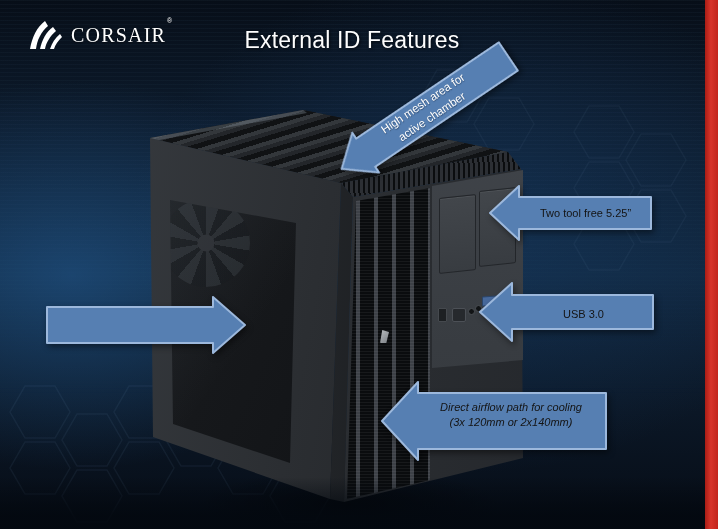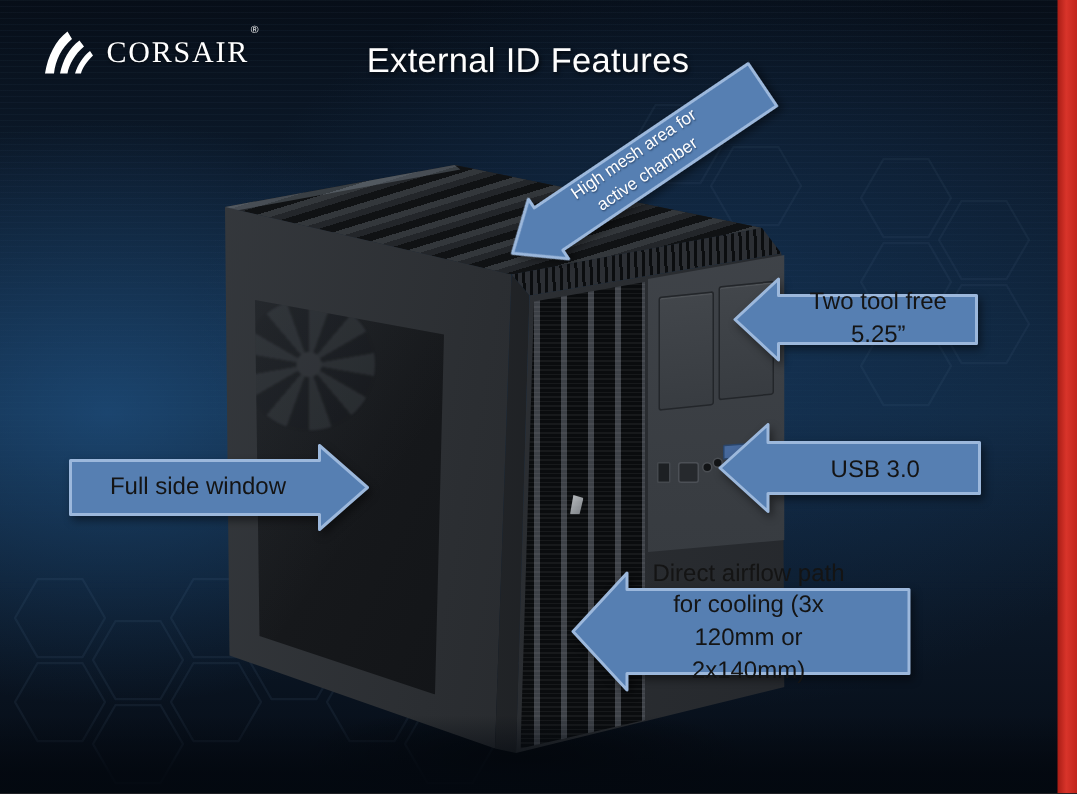--- a/index.html
+++ b/index.html
@@ -68,32 +68,32 @@
   .jack1{left:468px;top:308px;} .jack2{left:475px;top:305px;}
   .io-usb{position:absolute;left:482px;top:296px;width:13px;height:8px;background:#47699c;border:1px solid #2b466b;border-radius:1px;transform:skewY(-5deg);}
   .badge{position:absolute;left:380px;top:330px;width:9px;height:13px;opacity:.85;border-radius:1px;
     background:linear-gradient(135deg,#d8dcdf,#8d9298);clip-path:polygon(0 100%,25% 0,100% 15%,70% 100%);}
   
   .callout{position:absolute;z-index:20;}
   .arrow-svg{position:absolute;left:0;top:0;width:100%;height:100%;overflow:visible;
     filter:drop-shadow(2px 3px 3px rgba(0,0,0,.45));}
   .arrow-poly{fill:#567fb2;stroke:#9cb8dc;stroke-width:2px;stroke-linejoin:round;}
   .callout-label{position:absolute;display:flex;align-items:center;justify-content:center;text-align:center;
-    color:#141414;font-size:16px;line-height:1.35;}
+    color:#141414;font-size:11px;line-height:1.35;}
   .co-mesh{left:340px;top:144px;width:205px;height:52px;transform:rotate(-34deg);transform-origin:0 50%;}
   .co-mesh .callout-label{left:50px;top:0;width:112px;height:100%;color:#fff;font-size:11.5px;
     text-shadow:0 1px 1px rgba(20,40,70,.6);}
   .co-bays{left:488px;top:184px;width:165px;height:58px;}
   .co-bays .callout-label{left:32px;top:12px;width:131px;height:34px;}
   .co-usb{left:478px;top:281px;width:177px;height:62px;}
   .co-usb .callout-label{left:34px;top:13px;width:143px;height:40px;}
   .co-window{left:45px;top:295px;width:202px;height:60px;}
   .co-window .callout-label{left:8px;top:11px;width:158px;height:38px;}
   .co-airflow{left:380px;top:380px;width:228px;height:82px;}
-  .co-airflow .callout-label{left:28px;top:12px;width:182px;height:46px;}
+  .co-airflow .callout-label{left:40px;top:12px;width:182px;height:46px;font-style:italic;}
   .co-airflow .callout-label span{display:inline-block;width:150px;}
 </style>
 </head>
 <body>
 
 <div class="slide">
 
   <svg class="hexes" viewBox="0 0 718 529">
     <g fill="none" stroke="rgba(130,165,205,.08)" stroke-width="1.5">
       <polygon points="30,0 15,26 -15,26 -30,0 -15,-26 15,-26" transform="translate(40,412)"></polygon>
@@ -160,21 +160,20 @@
     <svg class="arrow-svg" viewBox="0 0 177 62" preserveAspectRatio="none">
       <polygon class="arrow-poly" points="2,31 34,2 34,14 175,14 175,48 34,48 34,60"></polygon>
     </svg>
     <div class="callout-label">USB 3.0</div>
   </div>
 
   <div class="callout co-window">
     <svg class="arrow-svg" viewBox="0 0 202 60" preserveAspectRatio="none">
       <polygon class="arrow-poly" points="200,30 168,2 168,12 2,12 2,48 168,48 168,58"></polygon>
     </svg>
-    <div class="callout-label">Full side window</div>
   </div>
 
   <div class="callout co-airflow">
     <svg class="arrow-svg" viewBox="0 0 228 82" preserveAspectRatio="none">
       <polygon class="arrow-poly" points="2,41 38,2 38,13 226,13 226,69 38,69 38,80"></polygon>
     </svg>
     <div class="callout-label">
       <span>Direct airflow path for cooling (3x 120mm or 2x140mm)</span>
     </div>
   </div>

